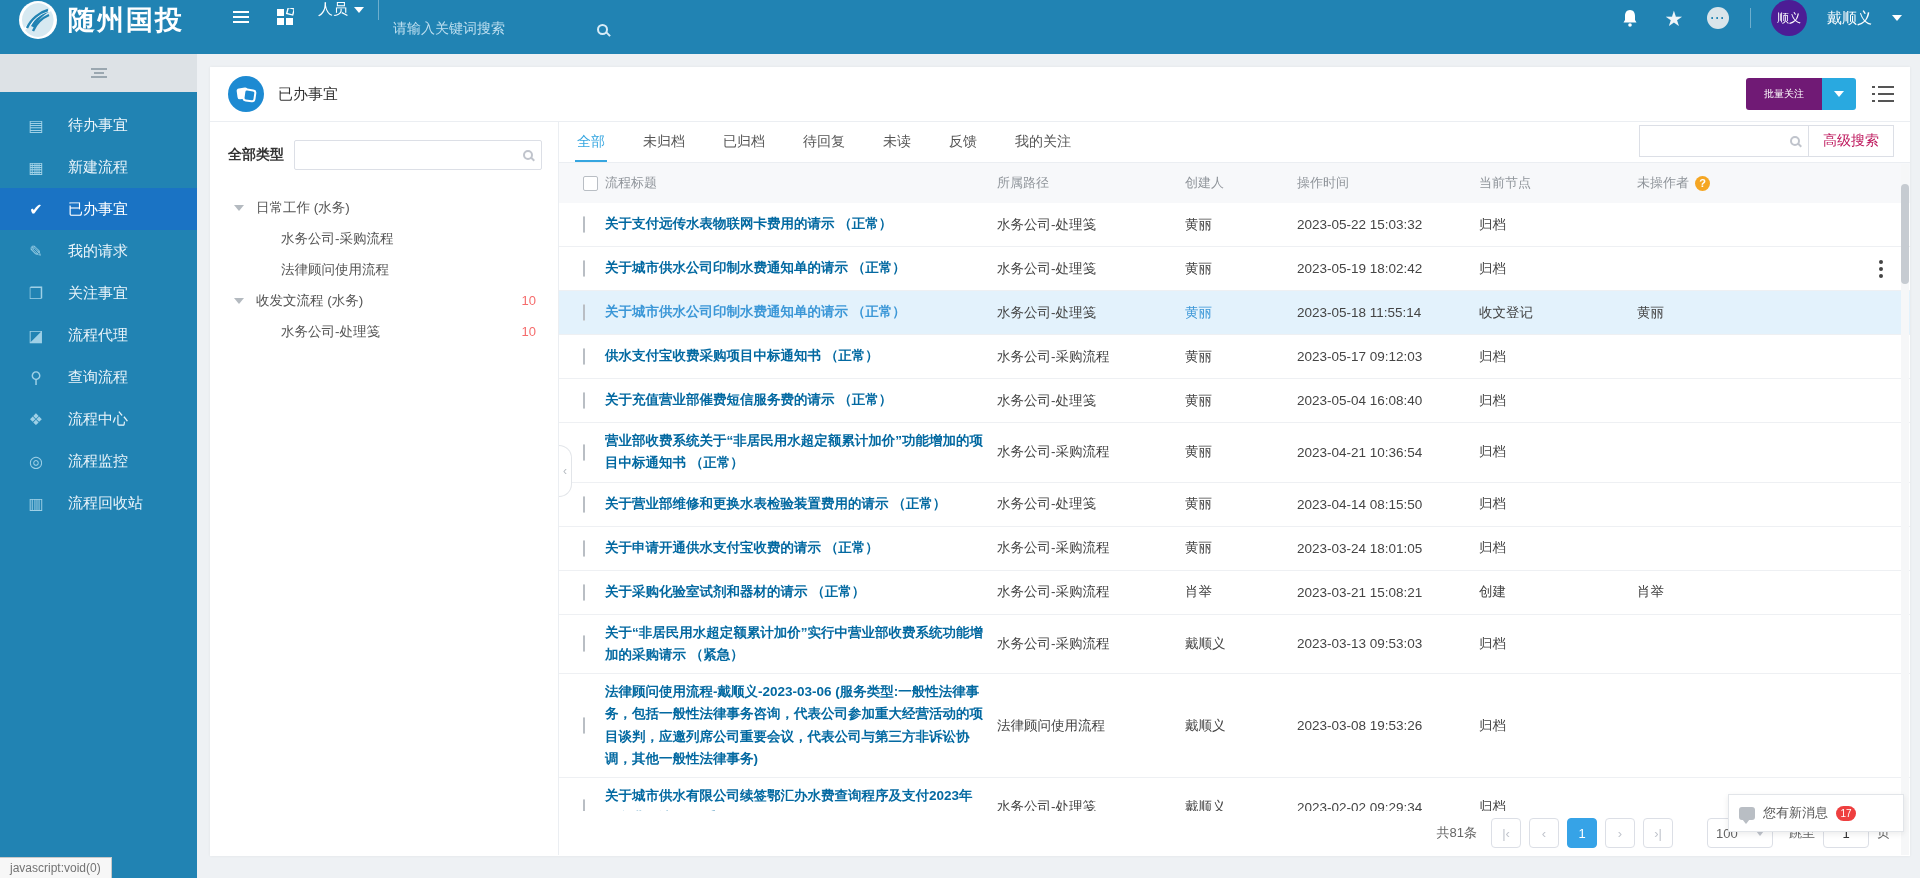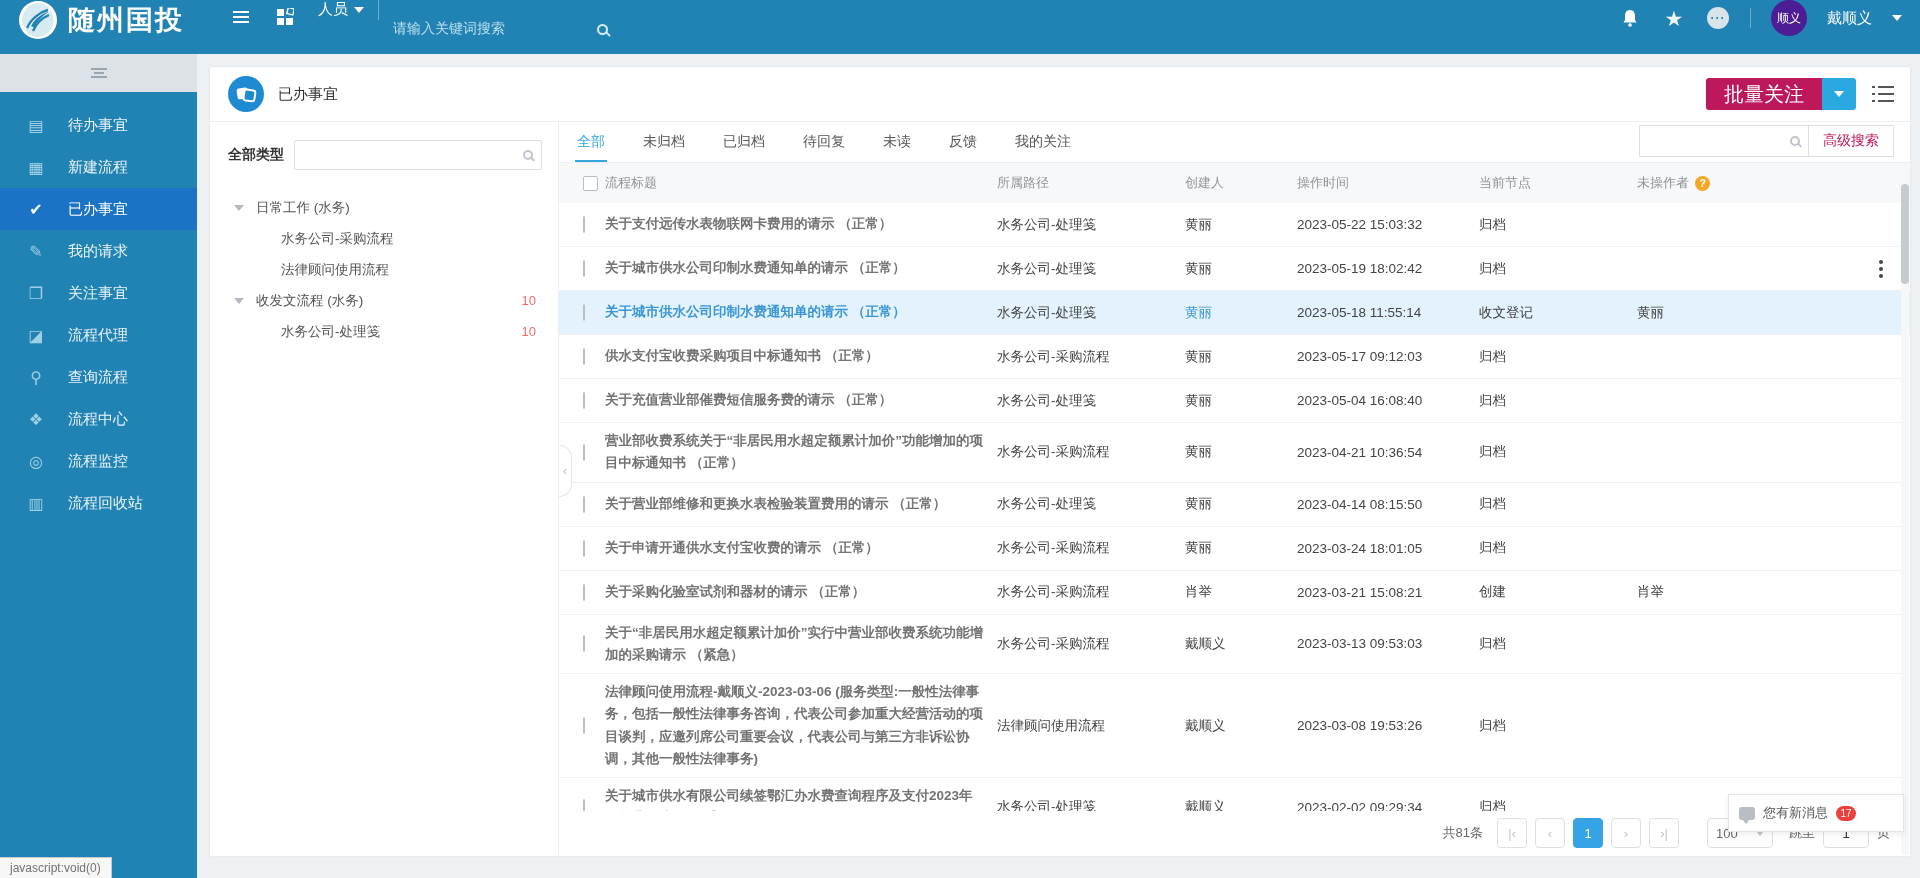--- a/index.html
+++ b/index.html
@@ -45,21 +45,21 @@
   .side-item.active .glyph { color:#fff; }
 
   
   .main { position:absolute; left:197px; top:54px; right:0; bottom:0; background:#eef1f4; padding:13px 10px 22px 13px; }
   .card { width:100%; height:789px; background:#fff; position:relative; box-shadow:0 0 3px rgba(0,0,0,.06); }
   .card-header { height:55px; display:flex; align-items:center; padding:0 16px 0 18px; border-bottom:1px solid #ebeef2; }
   .page-ic { width:36px; height:36px; margin-right:14px; }
   .page-title { font-size:15px; color:#333; }
   .header-right { margin-left:auto; display:flex; align-items:center; gap:16px; }
   .batch-group { display:flex; height:32px; border-radius:3px; overflow:hidden; }
-  .batch-btn { background:#be185d; color:#fff; font-size:20px; padding:0 18px; display:flex; align-items:center; cursor:pointer; }
+  .batch-btn { background:#701a75; color:#fff; font-size:10px; padding:0 18px; display:flex; align-items:center; cursor:pointer; }
   .batch-caret { width:34px; background:#29a9e0; display:flex; align-items:center; justify-content:center; cursor:pointer; }
   .list-ic { width:22px; height:16px; position:relative; cursor:pointer; }
   .list-ic i { position:absolute; left:6px; right:0; height:2px; background:#555; }
   .list-ic i::before { content:''; position:absolute; left:-6px; top:0; width:3px; height:2px; background:#555; }
   .list-ic i:nth-child(1){top:0} .list-ic i:nth-child(2){top:7px} .list-ic i:nth-child(3){top:14px}
 
   .card-body { display:flex; height:733px; }
 
   
   .tree-panel { width:349px; border-right:1px solid #ebeef2; padding:18px 16px 0 18px; flex:none; }
@@ -89,37 +89,37 @@
   .search-group .sg-input input { border:none; outline:none; flex:1; font-size:13px; min-width:0; font-family:inherit; }
   .adv-btn { border-left:1px solid #dcdfe6; display:flex; align-items:center; padding:0 14px; font-size:14px; color:#be185d; cursor:pointer; white-space:nowrap; }
 
   .grid-cols { display:grid; grid-template-columns:46px 392px 188px 112px 182px 158px 1fr; align-items:center; }
   .thead { height:40px; background:#f7f8fa; color:#8f949a; font-size:13px; flex:none; }
   .thead .cell { display:flex; align-items:center; gap:6px; }
   .help-ic { width:15px; height:15px; border-radius:50%; background:#f5a623; color:#fff; font-size:11px; font-weight:bold;
     display:flex; align-items:center; justify-content:center; cursor:pointer; }
   .rows { flex:1; overflow:hidden; }
   .row { border-bottom:1px solid #eef0f3; position:relative; min-height:44px; padding:7px 0; }
-  .row .title { font-size:13.5px; font-weight:bold; color:#737373; line-height:1.65; padding-right:14px; cursor:pointer; }
+  .row .title { font-size:13.5px; font-weight:bold; color:#0369a1; line-height:1.65; padding-right:14px; cursor:pointer; }
   .row .cell { font-size:13.5px; color:#444; }
   .row.hl { background:#e3f2fc; }
   .row.hl .title, .row.hl .creator { color:#3b97d7; }
   .checkbox { width:15px; height:15px; border:1px solid #b9bec4; border-radius:2px; background:#fff; margin-left:24px; cursor:pointer; }
   .kebab { position:absolute; right:20px; top:50%; transform:translateY(-50%); width:18px; height:18px; cursor:pointer; }
   .kebab i { position:absolute; left:7px; width:4px; height:4px; border-radius:50%; background:#444; }
   .kebab i:nth-child(1){top:0} .kebab i:nth-child(2){top:7px} .kebab i:nth-child(3){top:14px}
 
   
   .foot { height:44px; flex:none; display:flex; align-items:center; justify-content:flex-end; gap:8px; padding-right:20px; font-size:13px; color:#666; }
   .total { margin-right:6px; }
   .pg-btn { min-width:30px; height:30px; border:1px solid #dcdfe6; border-radius:4px; background:#fff; color:#c0c4cc;
     display:flex; align-items:center; justify-content:center; font-size:13px; cursor:pointer; }
   .pg-btn.active { background:#36a3e7; border-color:#36a3e7; color:#fff; }
   .size-sel { width:66px; height:30px; border:1px solid #dcdfe6; border-radius:4px; display:flex; align-items:center;
-    justify-content:space-between; padding:0 8px; margin-left:20px; cursor:pointer; color:#666; }
+    justify-content:space-between; padding:0 8px; margin-left:26px; cursor:pointer; color:#666; }
   .sel-caret { width:0; height:0; border-left:4px solid transparent; border-right:4px solid transparent; border-top:5px solid #c0c4cc; }
   .jump-label { margin-left:8px; }
   .jump-input { width:46px; height:30px; border:1px solid #dcdfe6; border-radius:4px; text-align:center; font-size:13px; color:#333; outline:none; font-family:inherit; }
 
   
   .panel-handle { position:absolute; left:0; top:44%; width:13px; height:52px; background:#fff; border:1px solid #e2e5e9; border-left:none;
     border-radius:0 26px 26px 0; display:flex; align-items:center; justify-content:center; color:#b6bcc2; font-size:12px; cursor:pointer; z-index:5; }
 
   
   .scroll-track { position:absolute; right:1px; top:42px; bottom:0; width:8px; background:#f6f7f8; }

